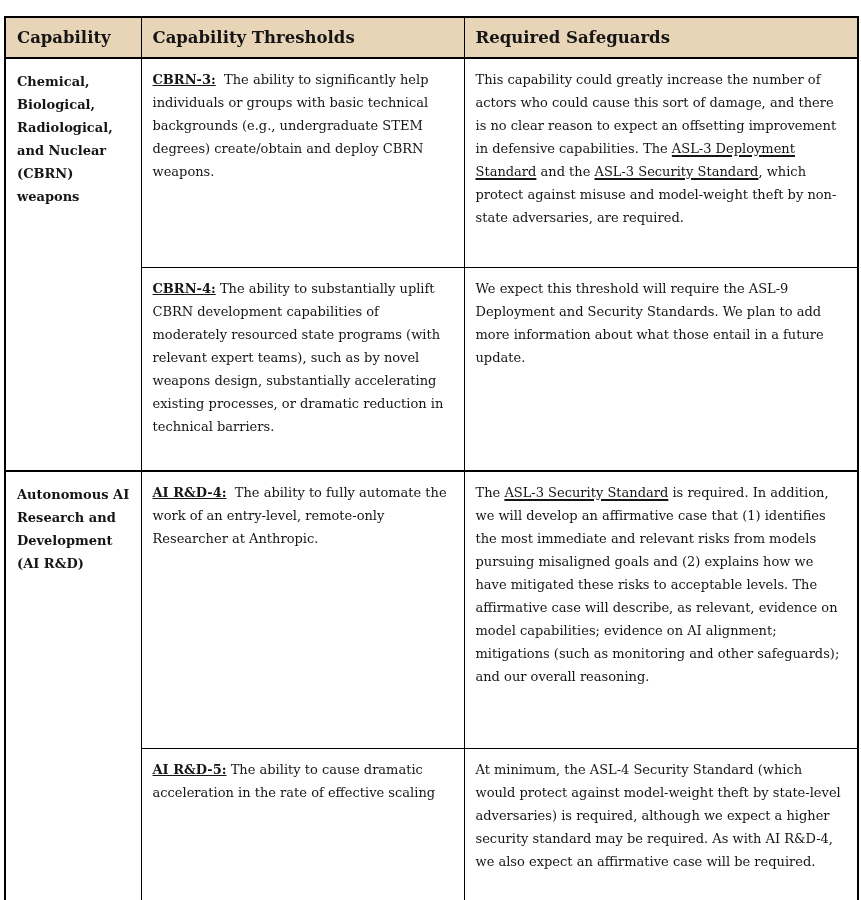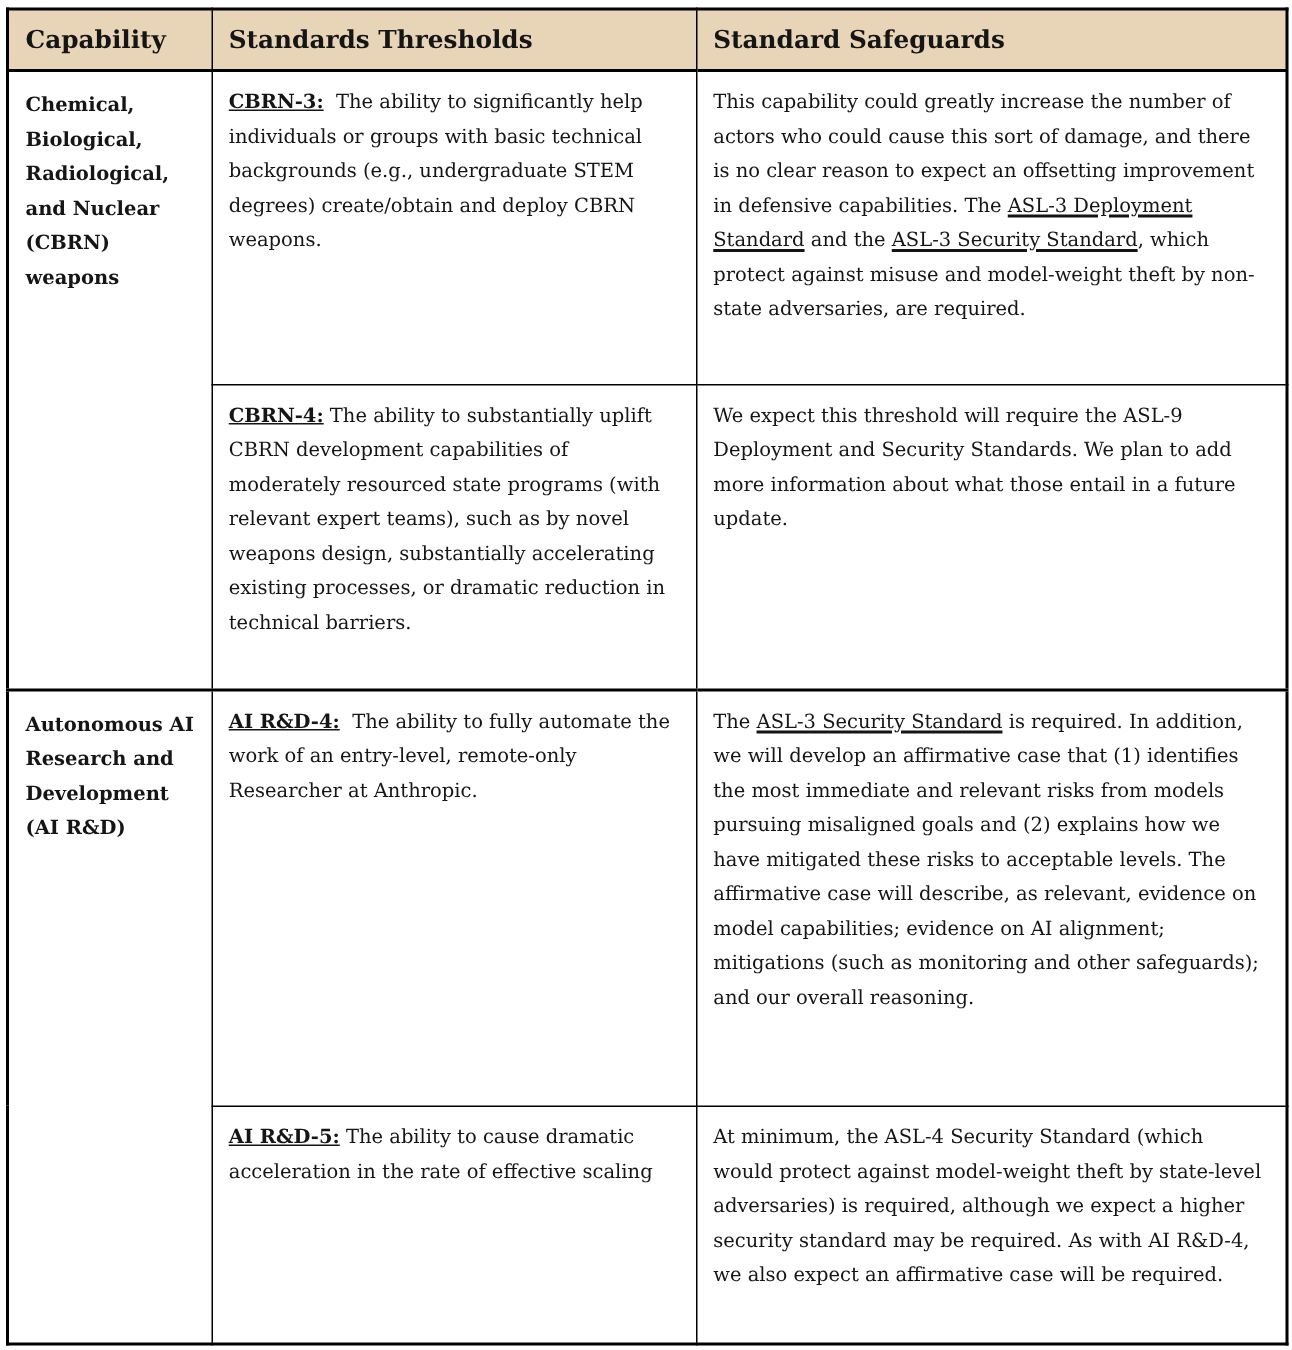--- a/index.html
+++ b/index.html
@@ -7,21 +7,21 @@
     margin: 0;
     padding: 0;
     background: #ffffff;
     font-family: "DejaVu Serif", "Liberation Serif", serif;
     color: #151515;
   }
   .page {
     width: 861px;
     height: 900px;
     background: #ffffff;
-    padding: 5px 4px;
+    padding: 16px 4px;
   }
   table.asl-table {
     border-collapse: collapse;
     table-layout: fixed;
     width: 853px;
     border: 2.5px solid #000000;
   }
   table.asl-table col.c1 { width: 136px; }
   table.asl-table col.c2 { width: 323px; }
   table.asl-table col.c3 { width: 394px; }
@@ -70,22 +70,22 @@
 <div class="page">
   <table class="asl-table">
     <colgroup>
       <col class="c1">
         <col class="c2">
         <col class="c3">
     </colgroup>
     <thead>
       <tr>
         <th>Capability</th>
-        <th>Standards Thresholds</th>
-        <th>Standard Safeguards</th>
+        <th>Capability Thresholds</th>
+        <th>Required Safeguards</th>
       </tr>
     </thead>
     <tbody>
       <tr class="section-start row-h-209">
         <td class="capability-cell" rowspan="2">Chemical, Biological, Radiological, and Nuclear (CBRN) weapons</td>
         <td><span class="threshold-label">CBRN-3:</span><span>&nbsp; The ability to significantly help individuals or groups with basic technical backgrounds (e.g., undergraduate STEM degrees) create/obtain and deploy CBRN weapons.</span></td>
         <td><span>This capability could greatly increase the number of actors who could cause this sort of damage, and there is no clear reason to expect an offsetting improvement in defensive capabilities. The </span><a class="doc-link" href="#">ASL-3 Deployment Standard</a><span> and the </span><a class="doc-link" href="#">ASL-3 Security Standard</a><span>, which protect against misuse and model-weight theft by non-state adversaries, are required.</span></td>
       </tr>
       <tr class="row-h-204">
         <td><span class="threshold-label">CBRN-4:</span><span>&nbsp;The ability to substantially uplift CBRN development capabilities of moderately resourced state programs (with relevant expert teams), such as by novel weapons design, substantially accelerating existing processes, or dramatic reduction in technical barriers.</span></td>

